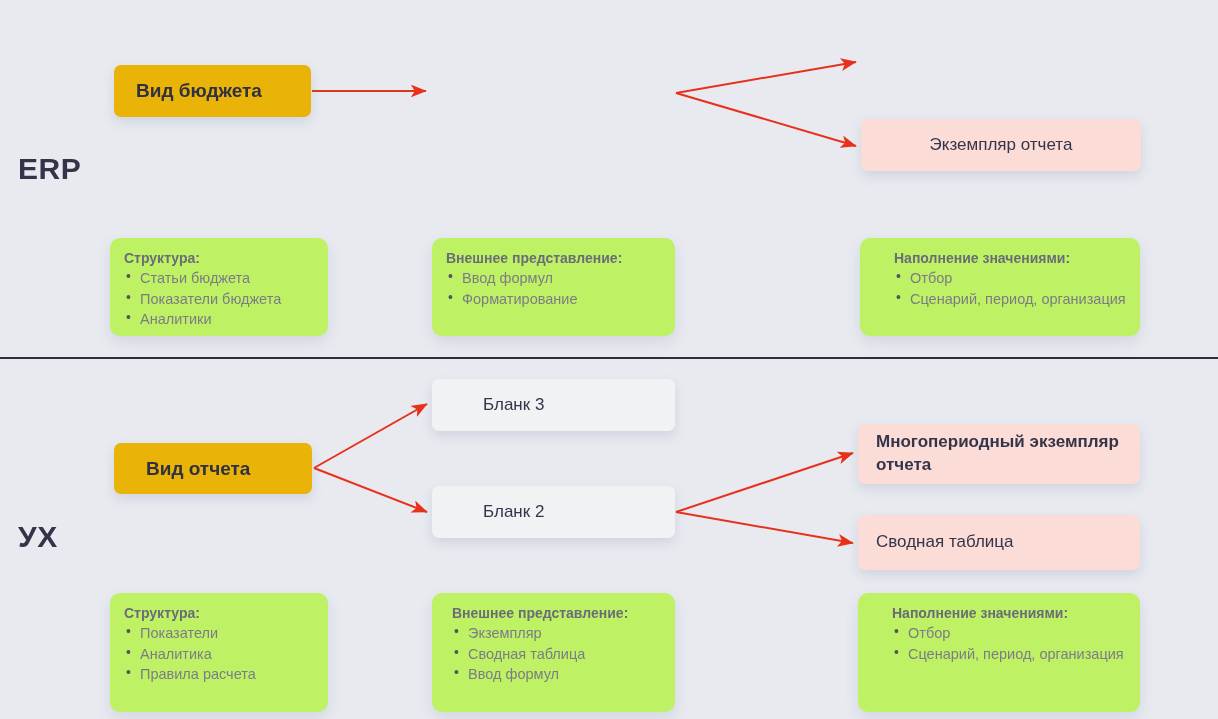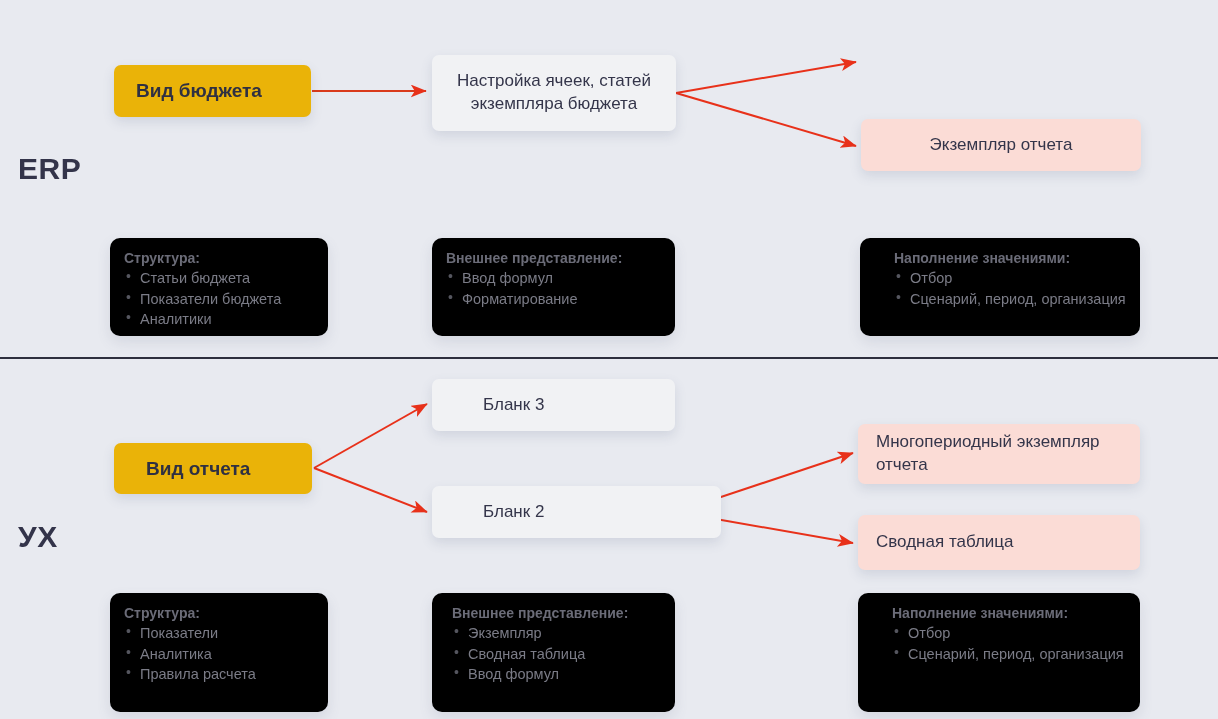--- a/index.html
+++ b/index.html
@@ -54,21 +54,21 @@
   .node.pink{
     background:#fbdcd6;
     padding:0 18px;
   }
   .center-text{text-align:center;}
   .left-text{text-align:left;}
 
   
   .card{
     position:absolute;
-    background:#000000;
+    background:#bef264;
     border-radius:10px;
     box-shadow:0 6px 14px rgba(90,100,130,.14);
     box-sizing:border-box;
   }
   .card-title{
     font-size:14px;
     font-weight:700;
     color:#6b6c78;
     margin:0 0 2px 0;
     white-space:nowrap;
@@ -122,23 +122,20 @@
   </svg>
 
   <div class="divider" style="top:357px;"></div>
 
   <div class="side-label" style="left:18px;top:152px;">ERP</div>
 
   <div class="node salmon" style="left:114px;top:65px;width:197px;height:52px;">
     <span class="node-text left-text">Вид бюджета</span>
   </div>
 
-  <div class="node grey" style="left:432px;top:55px;width:244px;height:76px;">
-    <span class="node-text center-text">Настройка ячеек, статей экземпляра бюджета</span>
-  </div>
 
 
   <div class="node pink" style="left:861px;top:119px;width:280px;height:52px;">
     <span class="node-text center-text">Экземпляр отчета</span>
   </div>
 
   <div class="card" style="left:110px;top:238px;width:218px;height:98px;padding:12px 14px 10px 14px;">
     <div class="card-title">Структура:</div>
     <ul>
       <li>Статьи бюджета</li>
@@ -166,25 +163,25 @@
   <div class="side-label" style="left:18px;top:520px;">УХ</div>
 
   <div class="node salmon" style="left:114px;top:443px;width:198px;height:51px;padding-left:32px;">
     <span class="node-text left-text">Вид отчета</span>
   </div>
 
   <div class="node grey" style="left:432px;top:379px;width:243px;height:52px;padding-left:51px;">
     <span class="node-text left-text">Бланк 3</span>
   </div>
 
-  <div class="node grey" style="left:432px;top:486px;width:289px;height:52px;padding-left:51px;">
+  <div class="node grey" style="left:432px;top:486px;width:243px;height:52px;padding-left:51px;">
     <span class="node-text left-text">Бланк 2</span>
   </div>
 
-  <div class="node pink" style="left:858px;top:424px;width:282px;height:60px;">
+  <div class="node pink" style="left:858px;top:424px;width:282px;height:60px;font-weight:bold;">
     <span class="node-text left-text">Многопериодный экземпляр отчета</span>
   </div>
 
   <div class="node pink" style="left:858px;top:515px;width:282px;height:55px;">
     <span class="node-text left-text">Сводная таблица</span>
   </div>
 
   <div class="card" style="left:110px;top:593px;width:218px;height:119px;padding:12px 14px 10px 14px;">
     <div class="card-title">Структура:</div>
     <ul>

